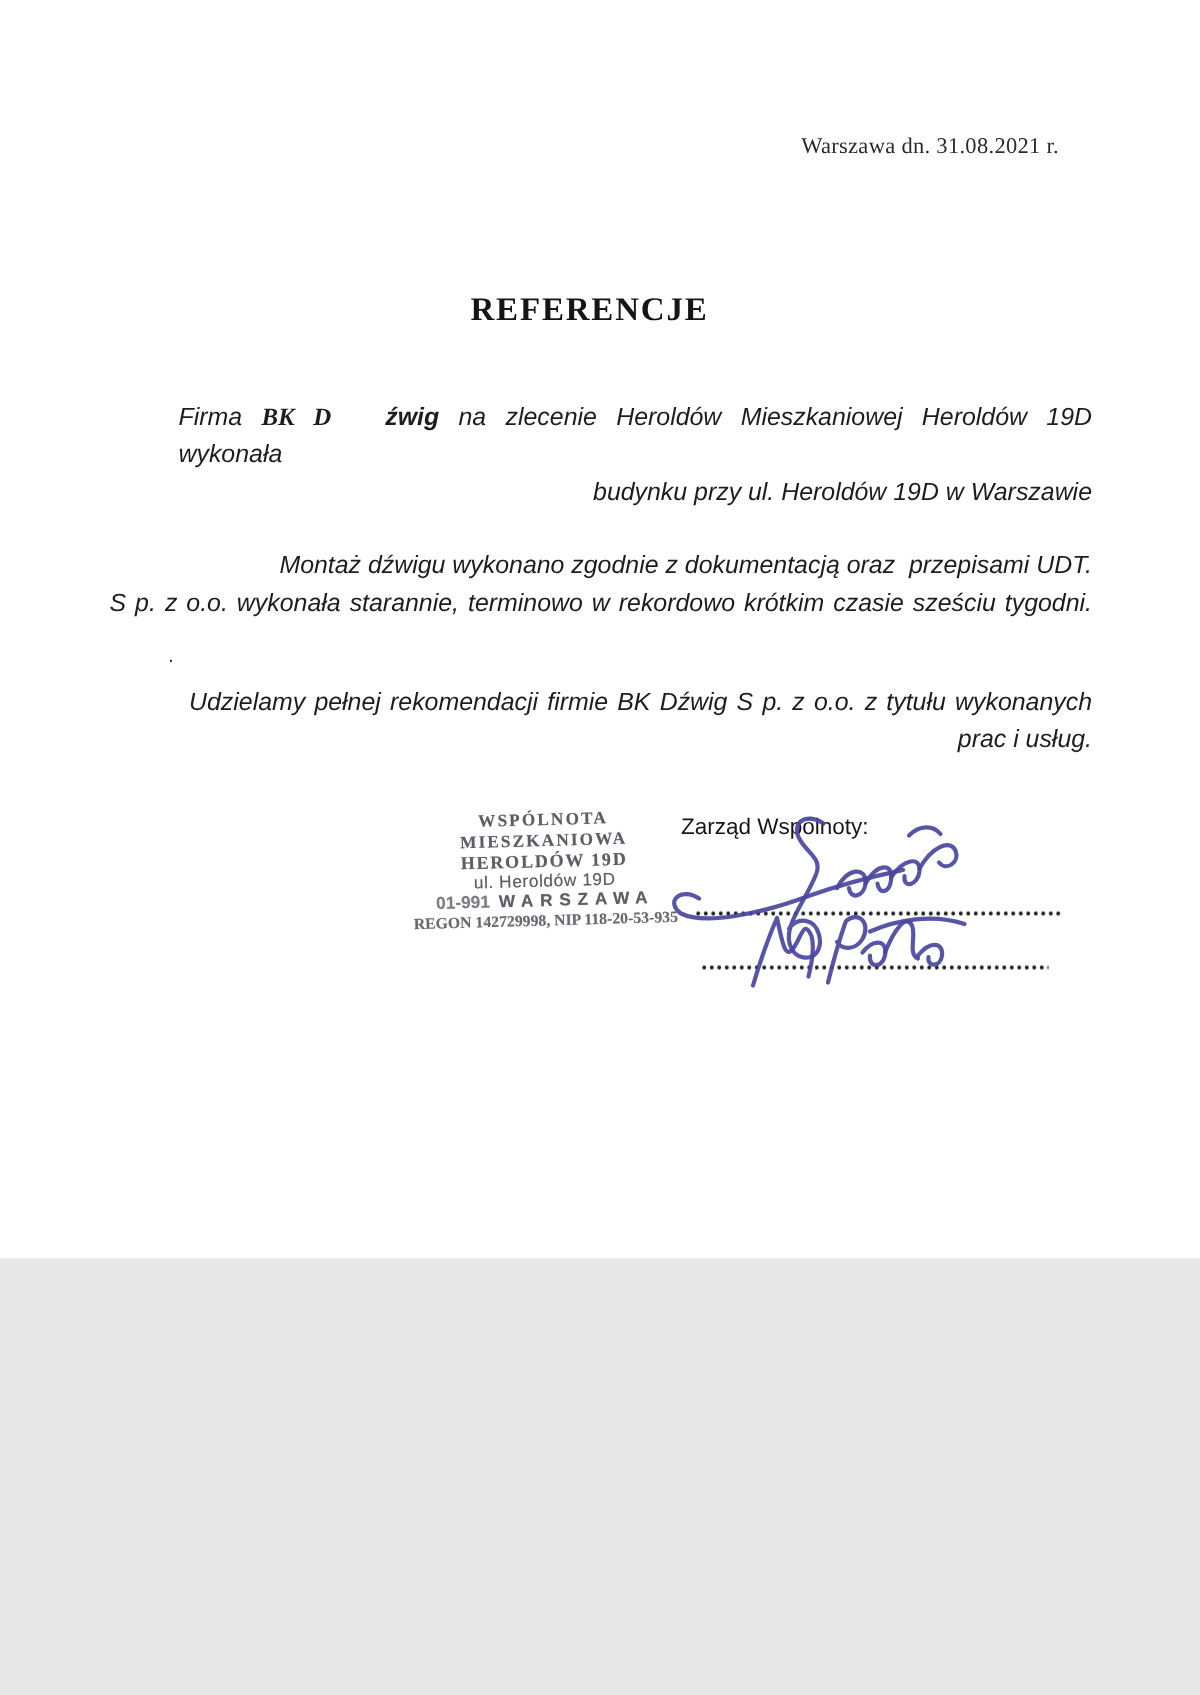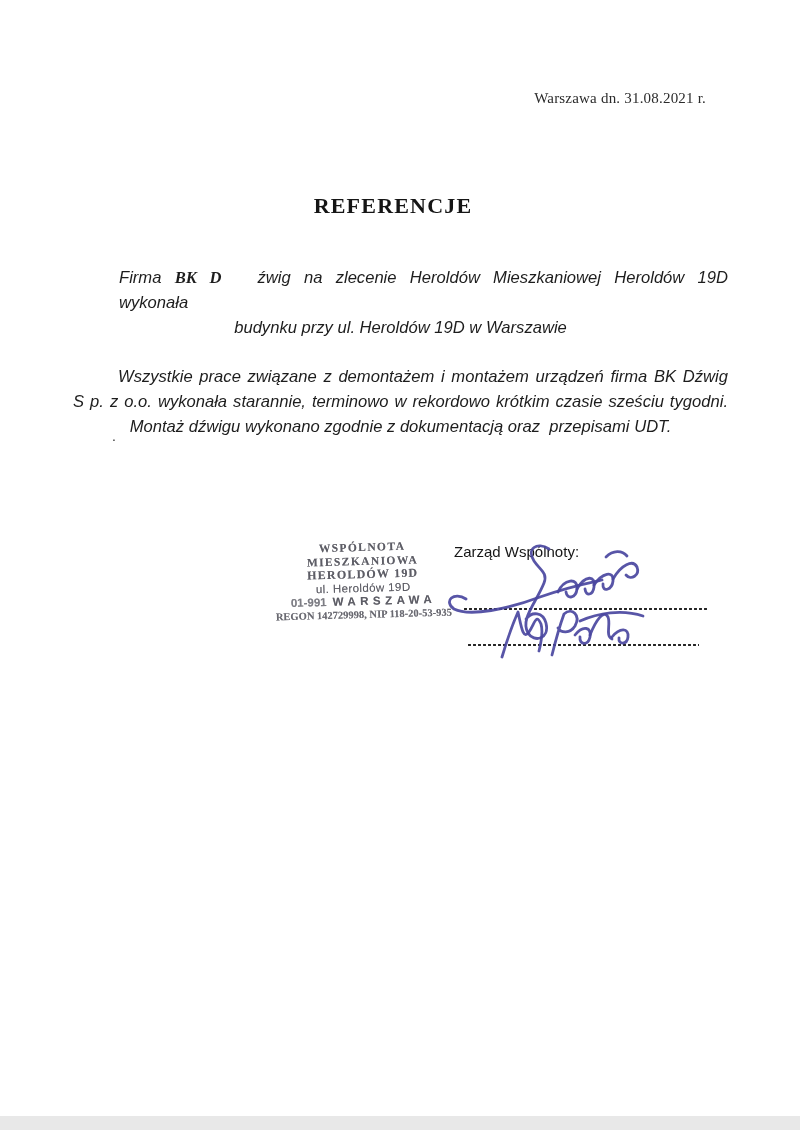--- a/index.html
+++ b/index.html
@@ -1,17 +1,17 @@
 <!DOCTYPE html>
 <html lang="pl"><head>
 <meta charset="utf-8">
 <style>
   html,body{margin:0;padding:0;background:#e8e8e8;}
   .page{
-    position:relative;width:800px;height:1116px;margin:0 auto;
+    position:relative;width:800px;height:839px;margin:0 auto;
     background:#ffffff;overflow:hidden;
     font-family:"Liberation Sans","DejaVu Sans",sans-serif;
     color:#1c1c1c;
   }
   
   .date{
     position:absolute;top:90px;right:94px;
     font-family:"Liberation Serif","DejaVu Serif",serif;
     font-size:15px;color:#2b2b2b;letter-spacing:.2px;
   }
@@ -22,30 +22,30 @@
     font-family:"Liberation Serif","DejaVu Serif",serif;
     font-size:22px;font-weight:bold;letter-spacing:1.2px;color:#151515;
     transform:translateX(-7px);
   }
   
   .para{
     position:absolute;left:73px;width:655px;
     font-style:italic;font-size:16.6px;line-height:25px;color:#1d1d1d;
   }
   .p1{top:265px}.p2{top:364px}.p3{top:455px}
-  .line{text-align:center;}
+  .line{text-align:right;}
   .jl{text-align:justify;text-align-last:justify;}
   .ind46{padding-left:46px;}
   .ind45{padding-left:45px;}
   .ind53{padding-left:53px;}
   .ind3{padding-left:3px;}
   .ws-pre{white-space:pre;}
   .serif-it{font-family:Liberation Sans, sans-serif;font-style:italic;}
   .serif-bold-it{font-family:"Liberation Serif","DejaVu Serif",serif;font-style:italic;font-weight:bold;}
-  .sans-bold-it{font-style:italic;font-weight:normal;padding-left:36px;}
+  .sans-bold-it{font-style:italic;font-weight:bold;padding-left:36px;}
   .stray{position:absolute;left:112px;top:428px;font-size:14px;color:#333;}
   
   .stamp{
     position:absolute;left:266px;top:541px;width:194px;
     text-align:center;transform:rotate(-1.6deg);
     color:#43434d;opacity:.86;
     text-shadow:0 0 .6px rgba(67,67,77,.55);
   }
   .stamp .s1{font-family:"Liberation Serif","DejaVu Serif",serif;font-weight:bold;font-size:11.5px;letter-spacing:1.4px;line-height:13.5px;}
   .stamp .s2{font-family:"Liberation Serif","DejaVu Serif",serif;font-weight:bold;font-size:12px;letter-spacing:1.2px;line-height:13.5px;}
@@ -74,25 +74,28 @@
   <div class="date">Warszawa dn. 31.08.2021 r.</div>
 
   <h1 class="title">REFERENCJE</h1>
 
   <div class="para p1">
     <div class="line jl ind46"><span class="serif-it">Firma </span><span class="serif-bold-it">BK D</span><span class="sans-bold-it">źwig</span><span> na zlecenie Heroldów Mieszkaniowej Heroldów 19D wykonała</span></div>
     <div class="line">budynku przy ul. Heroldów 19D w Warszawie</div>
   </div>
 
   <div class="para p2">
-    <div class="line jl ind45">Wszystkie prace związane z demontażem i montażem urządzeń firma BK Dźwig</div>
+    <div class="line ws-pre">Montaż dźwigu wykonano zgodnie z dokumentacją oraz  przepisami UDT.</div>
     <div class="line jl">S p. z o.o. wykonała starannie, terminowo w rekordowo krótkim czasie sześciu tygodni.</div>
-    <div class="line ws-pre">Montaż dźwigu wykonano zgodnie z dokumentacją oraz  przepisami UDT.</div>
   </div>
 
+  <div class="para p3">
+    <div class="line jl ind53">Udzielamy pełnej rekomendacji firmie BK Dźwig S p. z o.o. z tytułu wykonanych</div>
+    <div class="line ind3">prac i usług.</div>
+  </div>
 
   <span class="stray">.</span>
 
   <div class="stamp">
     <div class="s1">WSPÓLNOTA MIESZKANIOWA</div>
     <div class="s2">HEROLDÓW 19D</div>
     <div class="s3">ul. Heroldów 19D</div>
     <div class="s4"><span class="postal">01-991</span><span class="city">WARSZAWA</span></div>
     <div class="s5">REGON 142729998, NIP 118-20-53-935</div>
   </div>

